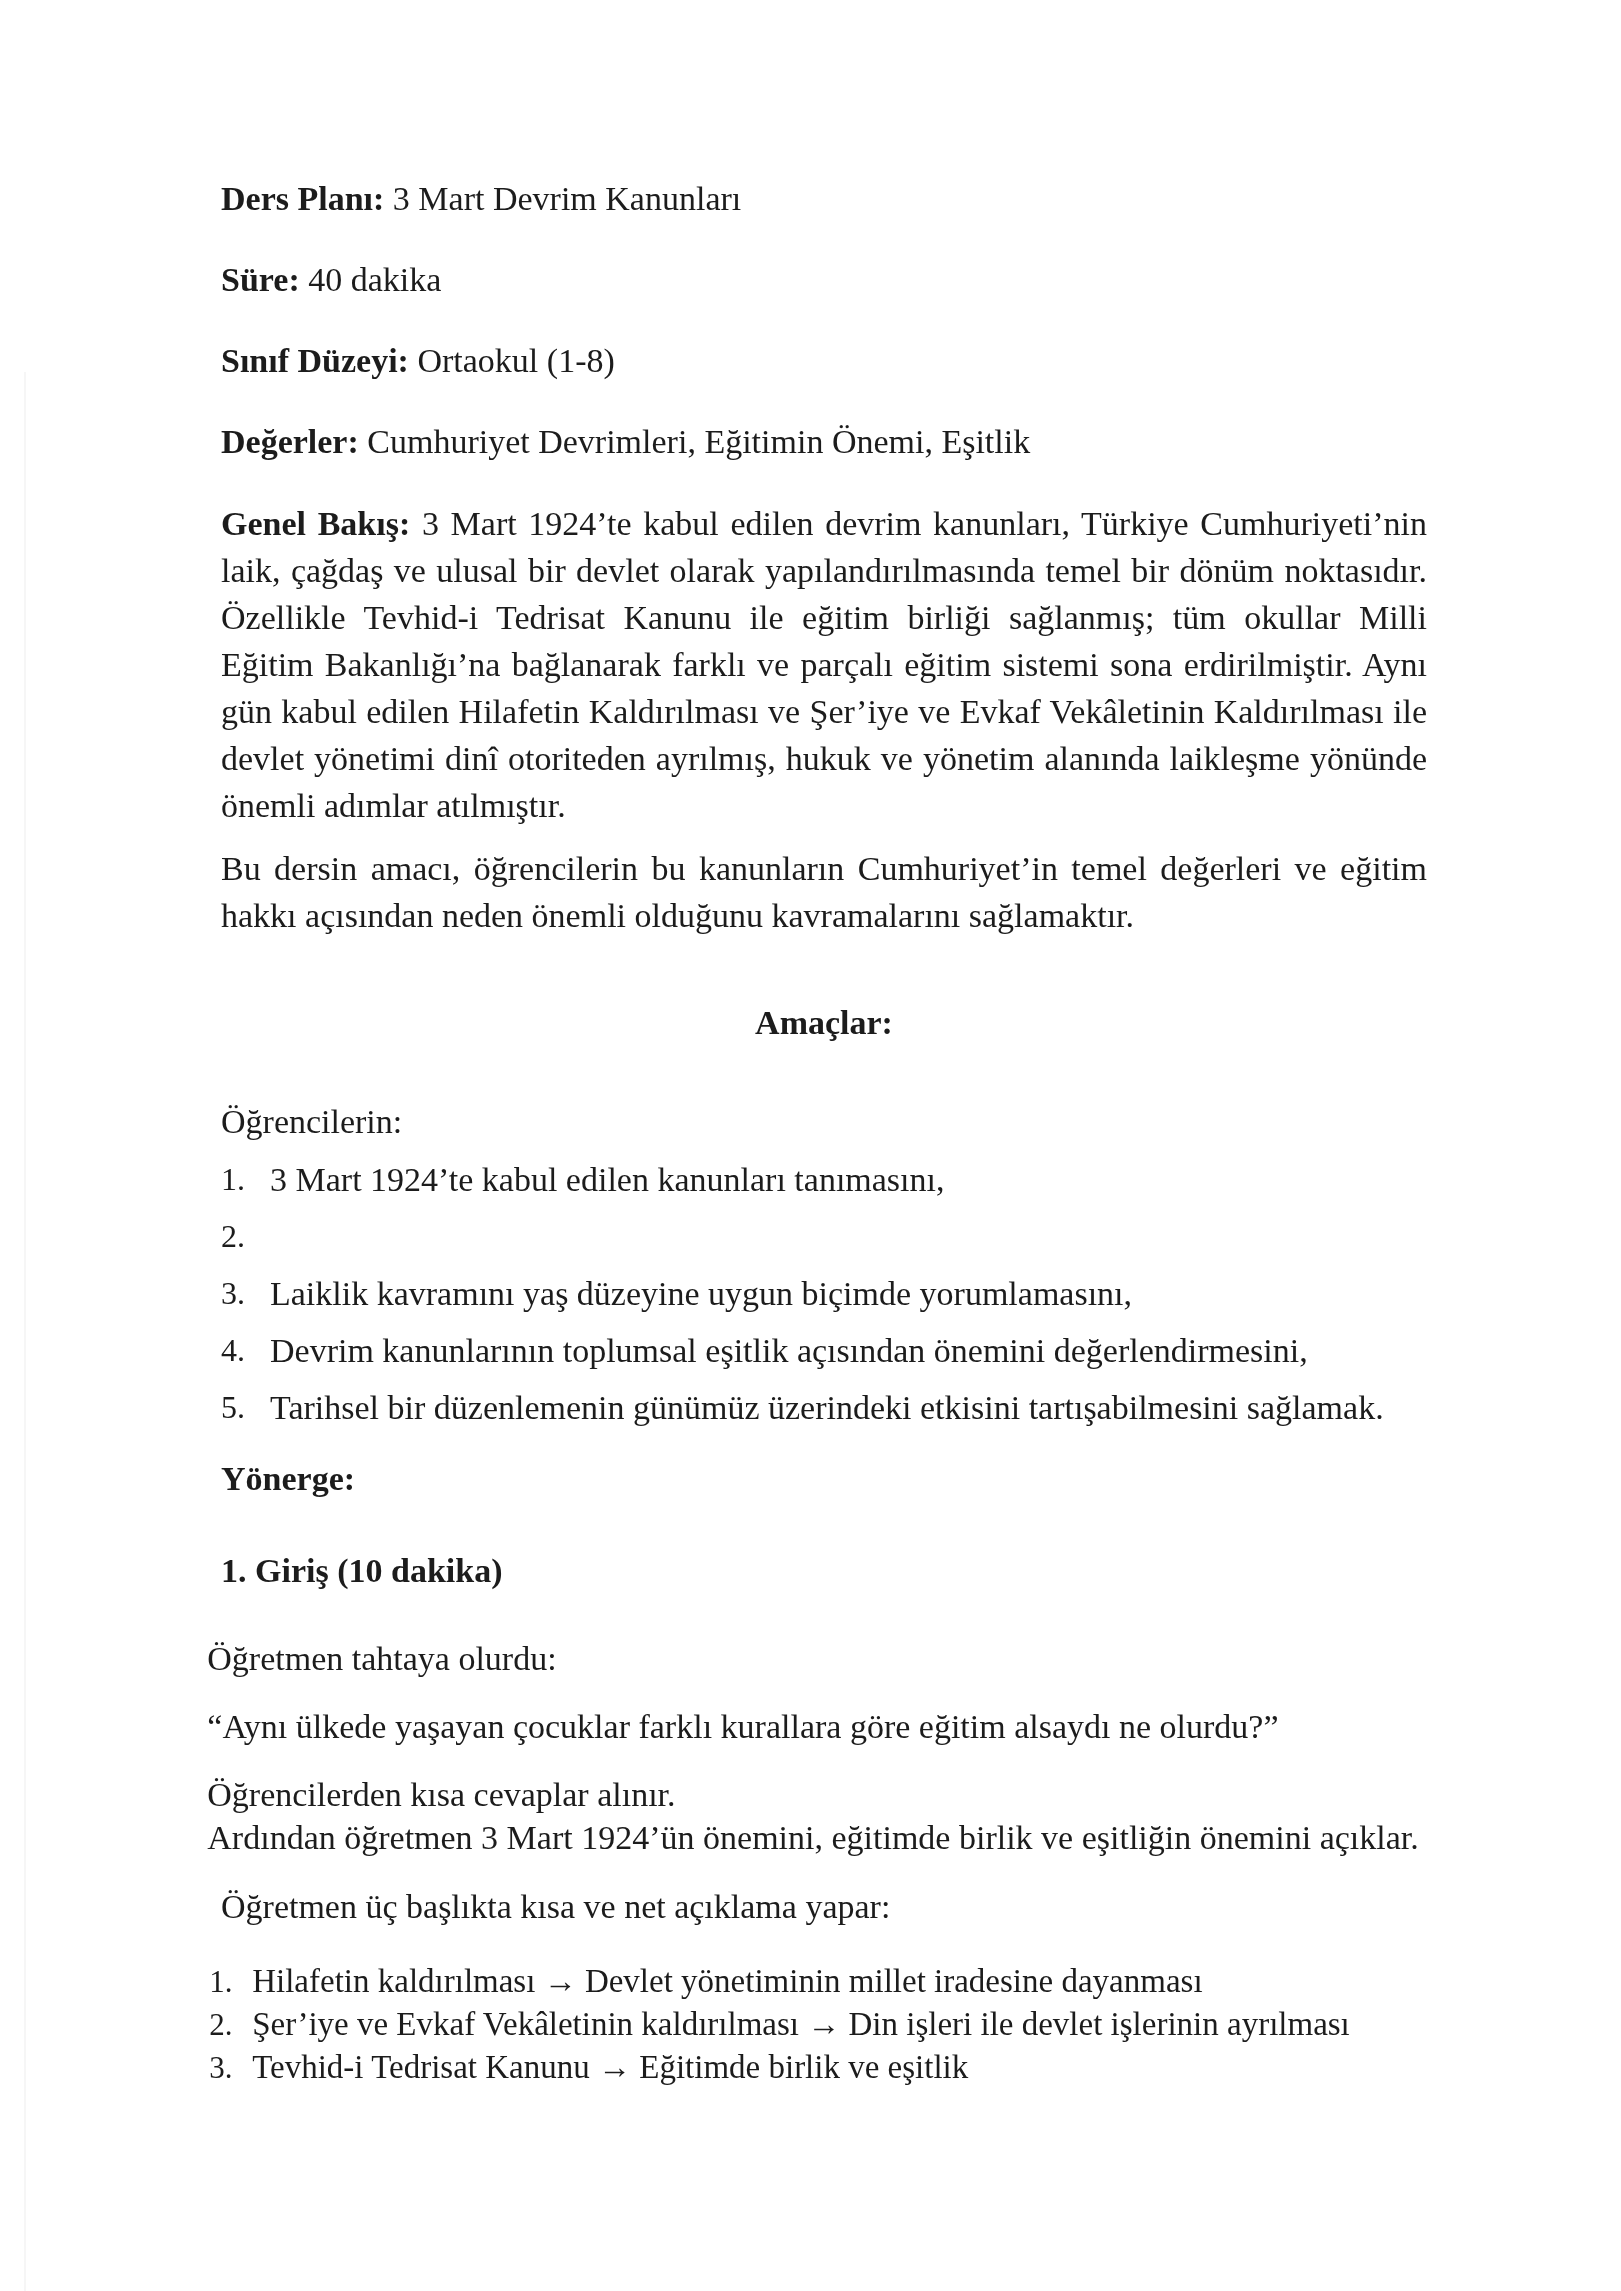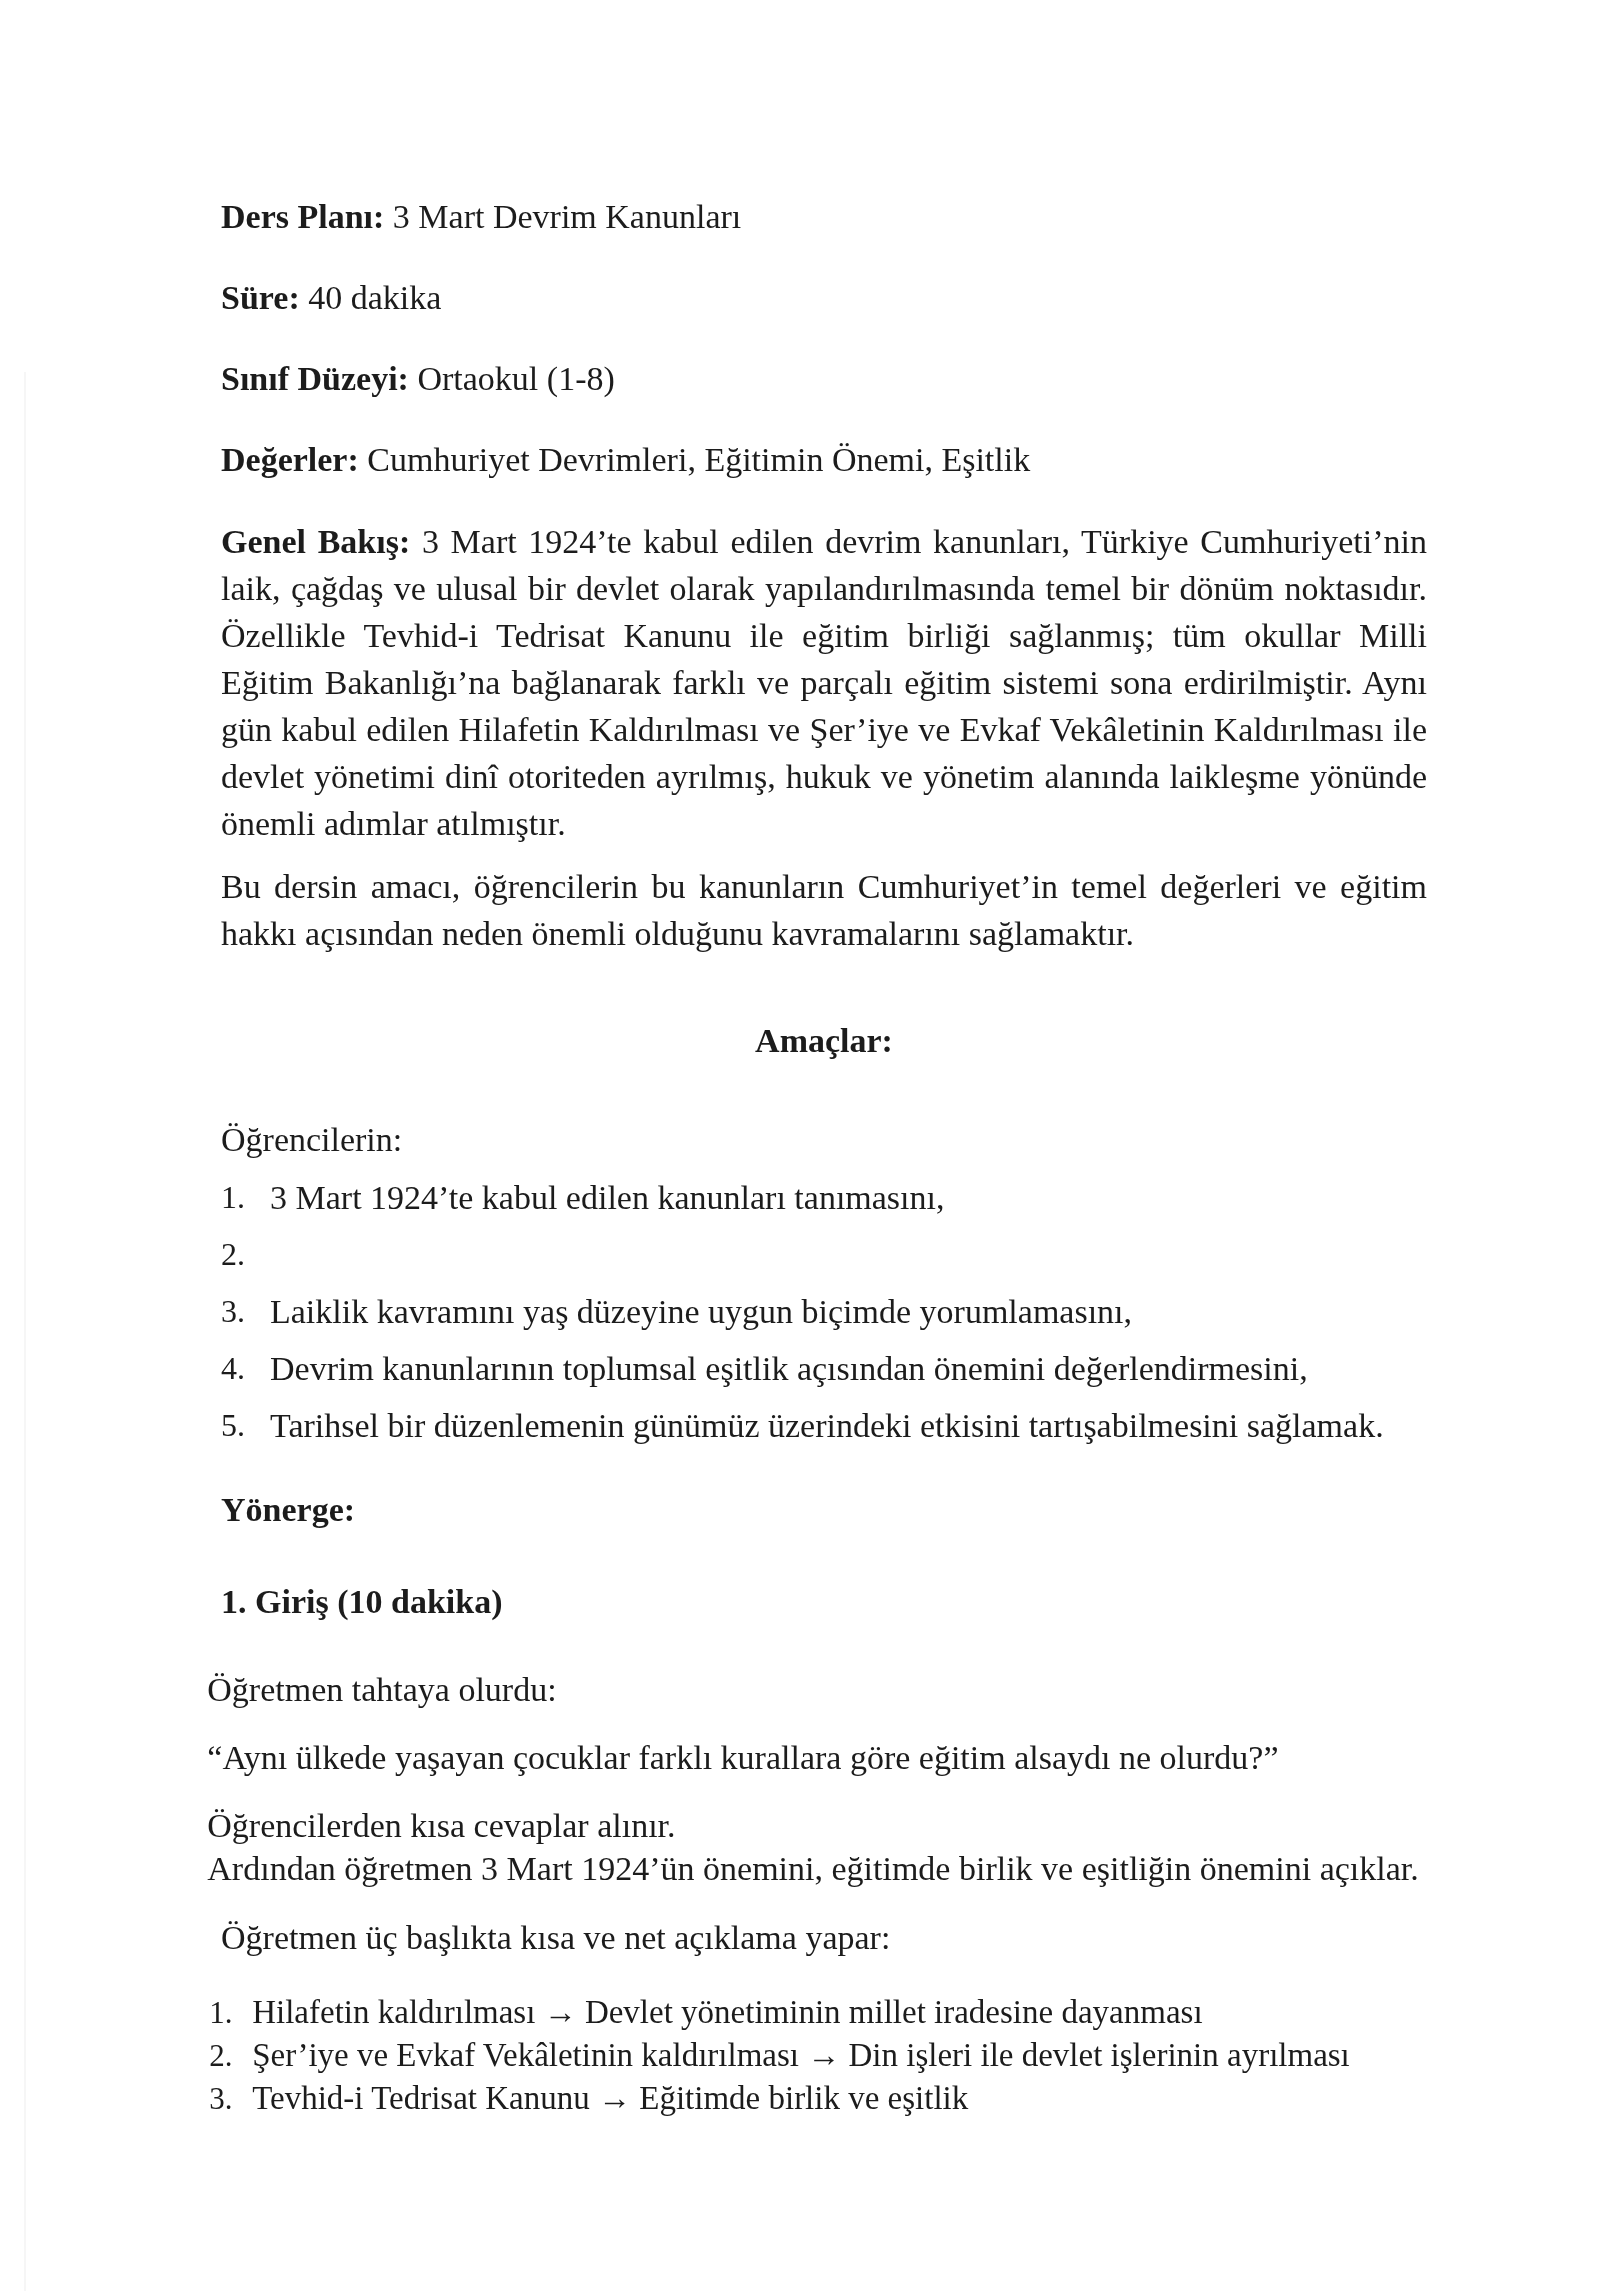--- a/index.html
+++ b/index.html
@@ -16,35 +16,35 @@
   
   .scan-artifact {
     position: absolute;
     left: 23.5px; top: 372px;
     width: 2.9px; height: 1919px;
     background: rgba(0,0,0,0.035);
   }
   .content {
     position: absolute;
     left: 221px;
-    top: 194px;
+    top: 176px;
     width: 1206px;
     font-size: 34px;
   }
   .b { font-weight: bold; }
   .field { line-height: 45px; margin-bottom: 36px; white-space: nowrap; }
   .para { text-align: justify; line-height: 47px; }
   .para-overview { margin-top: 20.6px; }
   .para-purpose { margin-top: 15.7px; }
   .h-amaclar { margin-top: 61px; line-height: 45px; text-align: center; }
   .h-ogrencilerin { margin-top: 54px; line-height: 45px; }
   .num-list { margin-top: 13.7px; }
   .li { display: flex; line-height: 45px; margin-bottom: 11.8px; white-space: nowrap; }
   .li .num { width: 49px; flex: 0 0 49px; font-size: 32px; }
-  .h-yonerge { margin-top: 39px; line-height: 45px; }
+  .h-yonerge { margin-top: 26px; line-height: 45px; }
   .h-giris { margin-top: 47px; line-height: 45px; }
   .line-tahtaya { margin-top: 43px; line-height: 45px; margin-left: -13.7px; white-space: nowrap; }
   .line-quote { margin-top: 23.5px; line-height: 45px; margin-left: -13.7px; white-space: nowrap; }
   .line-pair { margin-top: 23.5px; margin-left: -13.7px; }
   .line-pair div { line-height: 43px; white-space: nowrap; }
   .h-bilgi { margin-top: 35px; line-height: 45px; white-space: nowrap; }
   .line-ucbaslik { margin-top: 25.5px; line-height: 45px; white-space: nowrap; }
   .num-list-bottom { margin-top: 31px; margin-left: -11.8px; }
   .num-list-bottom .li { line-height: 43px; margin-bottom: 0; font-size: 33px; }
   .num-list-bottom .li .num { width: 43px; flex: 0 0 43px; font-size: 31px; }

